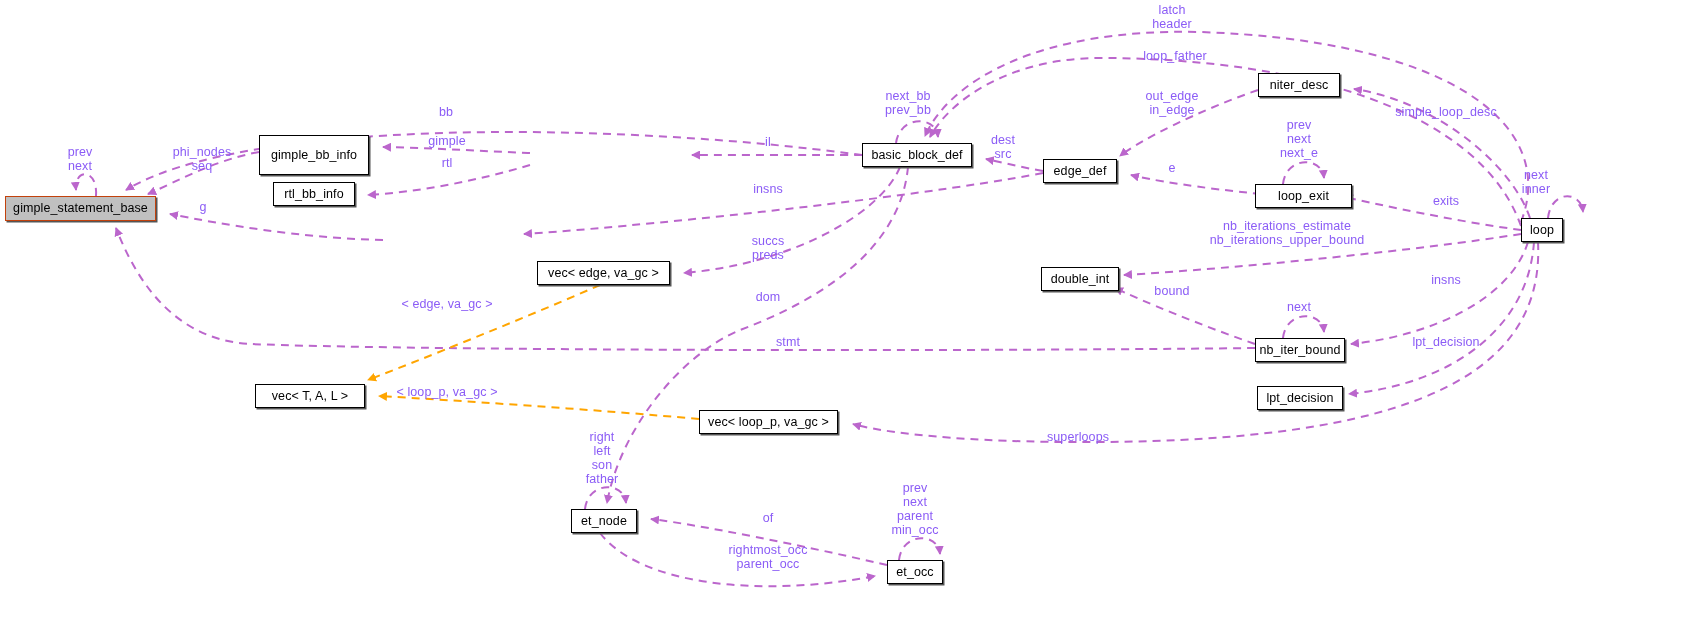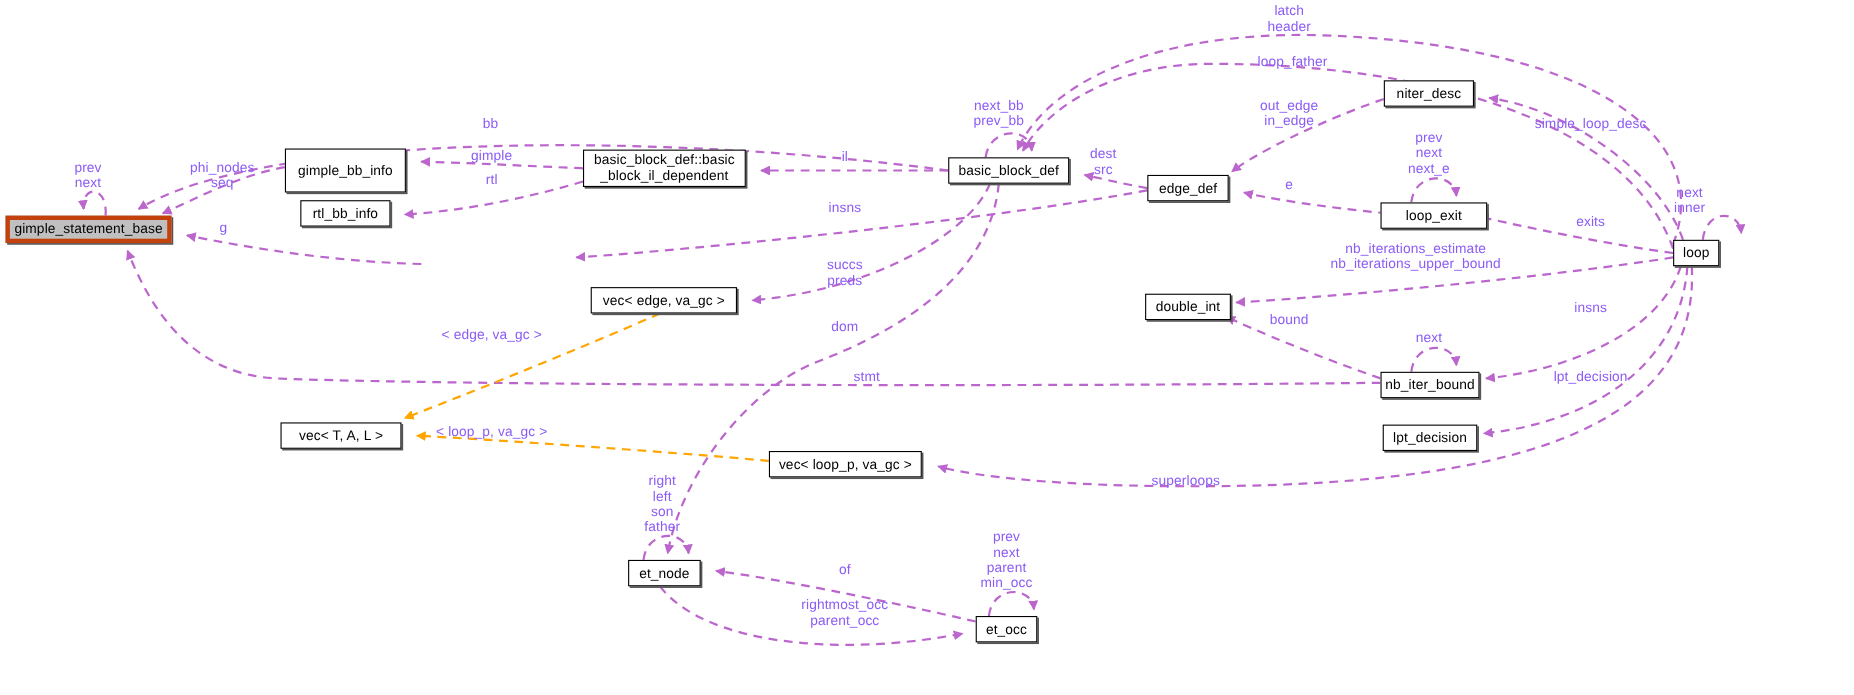--- a/index.html
+++ b/index.html
@@ -21,21 +21,21 @@
     align-items:center;
     justify-content:center;
     text-align:center;
     color:#000000;
     font-size:12.5px;
     line-height:15px;
     white-space:pre;
     letter-spacing:0.1px;
     z-index:5;
   }
-  .node.highlight{background:#c0c0c0;border:4px solid #c2410c;}
+  .node.highlight{background:#c0c0c0;border:1px solid #c2410c;}
   .node.two-line{line-height:15px;}
   .elabel{
     position:absolute;
     color:#8b5cf6;
     font-size:12.5px;
     line-height:14px;
     text-align:center;
     white-space:pre;
     letter-spacing:0.1px;
     z-index:6;
@@ -130,22 +130,20 @@
     </g>
   </svg>
 
   <div class="node highlight" style="left:5px;top:196px;width:151px;height:25px;">gimple_statement_base</div>
 
   <div class="node" style="left:259px;top:135px;width:110px;height:40px;">gimple_bb_info</div>
 
   <div class="node" style="left:273px;top:182px;width:82px;height:24px;">rtl_bb_info</div>
 
 
-  <div class="node two-line" style="left:530px;top:136px;width:148px;height:34px;">basic_block_def::basic
-_block_il_dependent</div>
 
   <div class="node" style="left:537px;top:261px;width:133px;height:24px;">vec&lt; edge, va_gc &gt;</div>
 
   <div class="node" style="left:255px;top:384px;width:110px;height:24px;">vec&lt; T, A, L &gt;</div>
 
   <div class="node" style="left:699px;top:410px;width:139px;height:24px;">vec&lt; loop_p, va_gc &gt;</div>
 
   <div class="node" style="left:862px;top:143px;width:110px;height:24px;">basic_block_def</div>
 
   <div class="node" style="left:1043px;top:159px;width:74px;height:24px;">edge_def</div>

